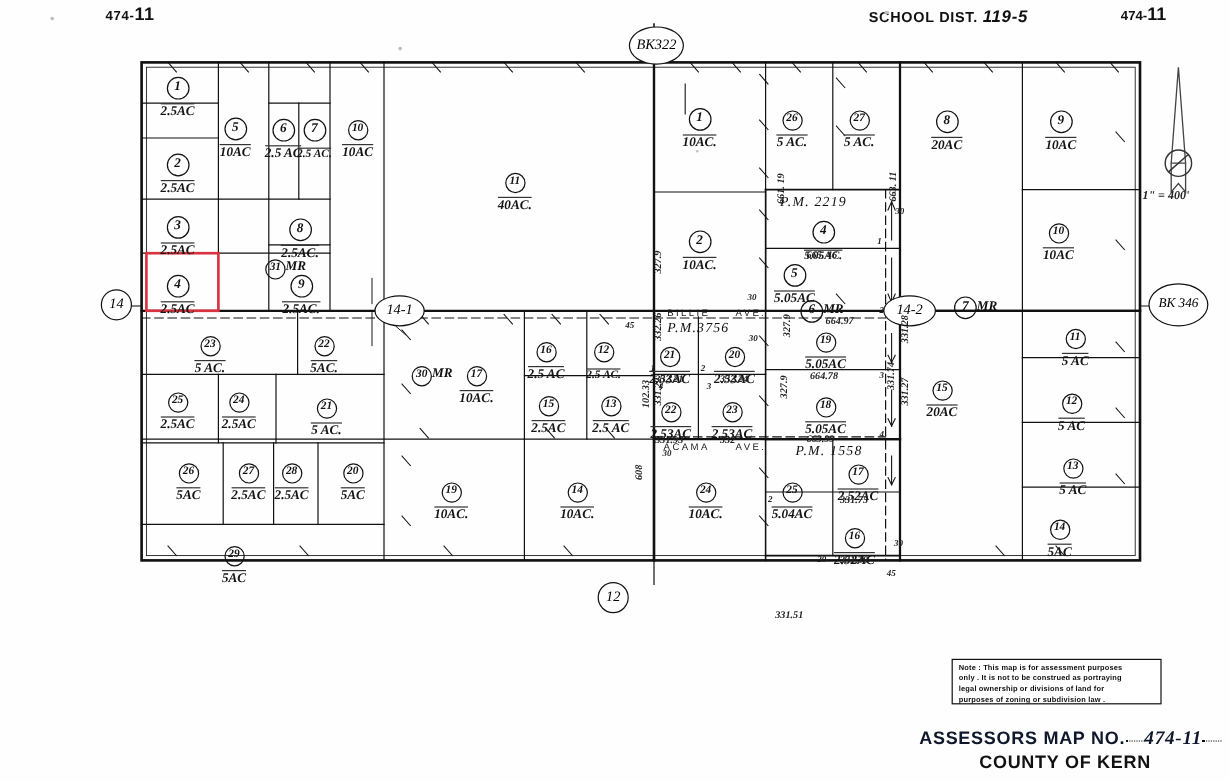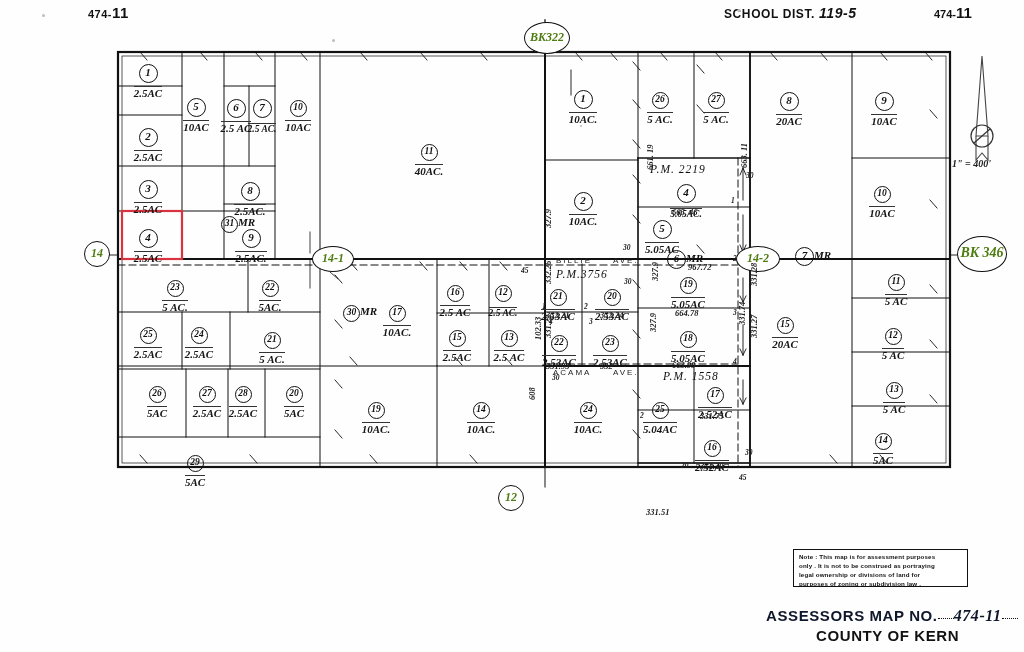--- a/index.html
+++ b/index.html
@@ -95,22 +95,22 @@
     color: #111;
     white-space: nowrap;
   }
   .edgemark {
     position: absolute;
     border: 1.6px solid #111;
     border-radius: 50%;
     text-align: center;
     font-family: "Liberation Serif", serif;
     font-style: italic;
-    font-weight: 700;
-    color: #4d7c0f;
+    font-weight: 400;
+    color: #000000;
     background: #fff;
   }
   
   #north { position: absolute; left: 948px; top: 48px; width: 70px; height: 130px; }
   #scale-txt {
     position: absolute; left: 952px; top: 158px;
     font-family: "Liberation Serif", serif;
     font-style: italic; font-size: 10px; font-weight: 600; color: #222;
     white-space: nowrap;
   }
@@ -328,21 +328,21 @@
       <line x1="545" y1="467" x2="545" y2="487" stroke-width="1"></line>
       <line x1="98" y1="255" x2="118" y2="255" stroke-width="0.9"></line>
       <line x1="950" y1="255" x2="962" y2="255" stroke-width="0.9"></line>
     </g>
 
     <rect x="122" y="211" width="60" height="48" fill="none" stroke="#d9333f" stroke-width="2.2"></rect>
   </svg>
 
   <div class="edgemark" style="left:524px;top:22px;width:44px;height:30px;line-height:28px;font-size:12px;border-radius:50%;">BK322</div>
   <div class="edgemark" style="left:84px;top:241px;width:24px;height:24px;line-height:22px;font-size:12px;">14</div>
-  <div class="edgemark" style="left:957px;top:236px;width:48px;height:34px;line-height:32px;font-size:14px;">BK 346</div>
+  <div class="edgemark" style="left:957px;top:236px;width:48px;height:34px;line-height:32px;font-size:11px;">BK 346</div>
   <div class="edgemark" style="left:498px;top:485px;width:24px;height:24px;line-height:22px;font-size:12px;">12</div>
   <div class="edgemark" style="left:312px;top:246px;width:40px;height:24px;line-height:22px;font-size:12px;">14-1</div>
   <div class="edgemark" style="left:736px;top:246px;width:42px;height:24px;line-height:22px;font-size:12px;">14-2</div>
 
   <div id="parcel-layer">
       <div class="parcel" style="left: 118px; top: 62px; width: 60px;"><span class="pnum">1</span><br><span class="pac" style="border-top: 1px solid rgb(51, 51, 51); display: inline-block; padding-top: 0px;">2.5AC</span></div>
       <div class="parcel" style="left: 118px; top: 126px; width: 60px;"><span class="pnum">2</span><br><span class="pac" style="border-top: 1px solid rgb(51, 51, 51); display: inline-block; padding-top: 0px;">2.5AC</span></div>
       <div class="parcel" style="left: 118px; top: 178px; width: 60px;"><span class="pnum">3</span><br><span class="pac" style="border-top: 1px solid rgb(51, 51, 51); display: inline-block; padding-top: 0px;">2.5AC</span></div>
       <div class="parcel" style="left: 118px; top: 227px; width: 60px;"><span class="pnum">4</span><br><span class="pac" style="border-top: 1px solid rgb(51, 51, 51); display: inline-block; padding-top: 0px;">2.5AC</span></div>
       <div class="parcel" style="left: 166px; top: 96px; width: 60px;"><span class="pnum">5</span><br><span class="pac" style="border-top: 1px solid rgb(51, 51, 51); display: inline-block; padding-top: 0px;">10AC</span></div>
@@ -409,21 +409,21 @@
       <div class="street" style="left: 556px; top: 256px;">BILLIE</div>
       <div class="street" style="left: 613px; top: 256px;">AVE.</div>
       <div class="street" style="left: 553px; top: 368px;">ACAMA</div>
       <div class="street" style="left: 613px; top: 368px;">AVE.</div>
     </div>
 
   <div id="dim-layer">
       <div class="dim" style="left: 645px; top: 170px; transform: rotate(-90deg); transform-origin: 0px 0px;">661. 19</div>
       <div class="dim" style="left: 739px; top: 168px; transform: rotate(-90deg); transform-origin: 0px 0px;">663. 11</div>
       <div class="dim" style="left: 672px; top: 207px; transform-origin: 0px 0px;">665. 46</div>
-      <div class="dim" style="left: 688px; top: 262px; transform-origin: 0px 0px;">967.72</div>
+      <div class="dim" style="left: 688px; top: 262px; transform-origin: 0px 0px;">664.97</div>
       <div class="dim" style="left: 675px; top: 308px; transform-origin: 0px 0px;">664.78</div>
       <div class="dim" style="left: 672px; top: 360px; transform-origin: 0px 0px;">663.99</div>
       <div class="dim" style="left: 546px; top: 310px; transform-origin: 0px 0px;">332.21</div>
       <div class="dim" style="left: 600px; top: 310px; transform-origin: 0px 0px;">332.24</div>
       <div class="dim" style="left: 546px; top: 361px; transform-origin: 0px 0px;">331.93</div>
       <div class="dim" style="left: 600px; top: 361px; transform-origin: 0px 0px;">332</div>
       <div class="dim" style="left: 646px; top: 461px; transform-origin: 0px 0px; margin-top: 46px;">331.51</div>
       <div class="dim" style="left: 700px; top: 461px; transform-origin: 0px 0px;">331.30</div>
       <div class="dim" style="left: 700px; top: 411px; transform-origin: 0px 0px;">331.75</div>
       <div class="dim" style="left: 543px; top: 284px; transform: rotate(-90deg); transform-origin: 0px 0px;">332.26</div>

